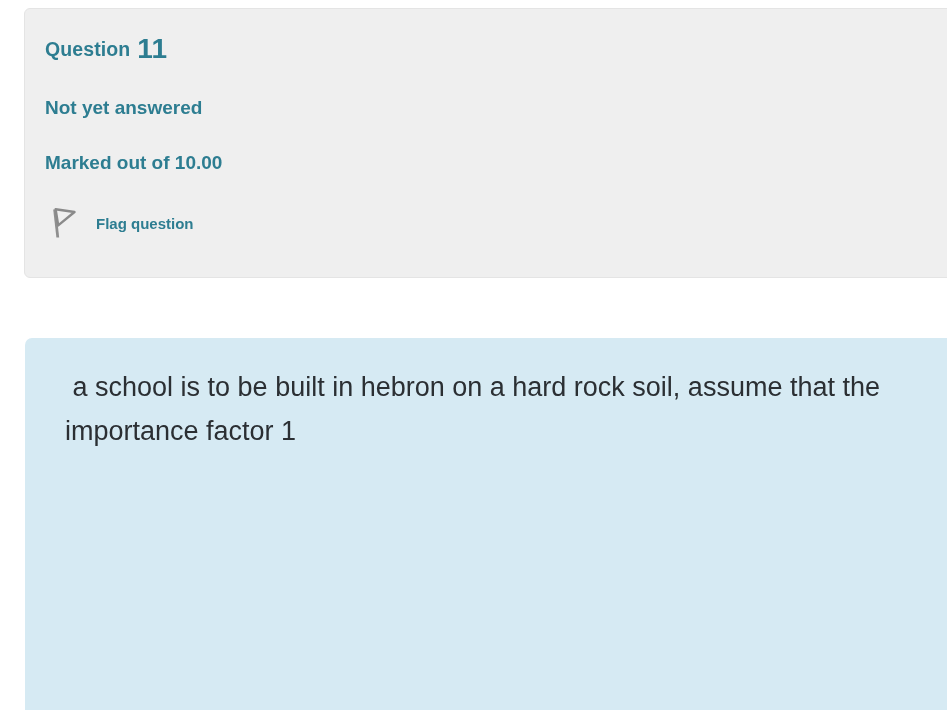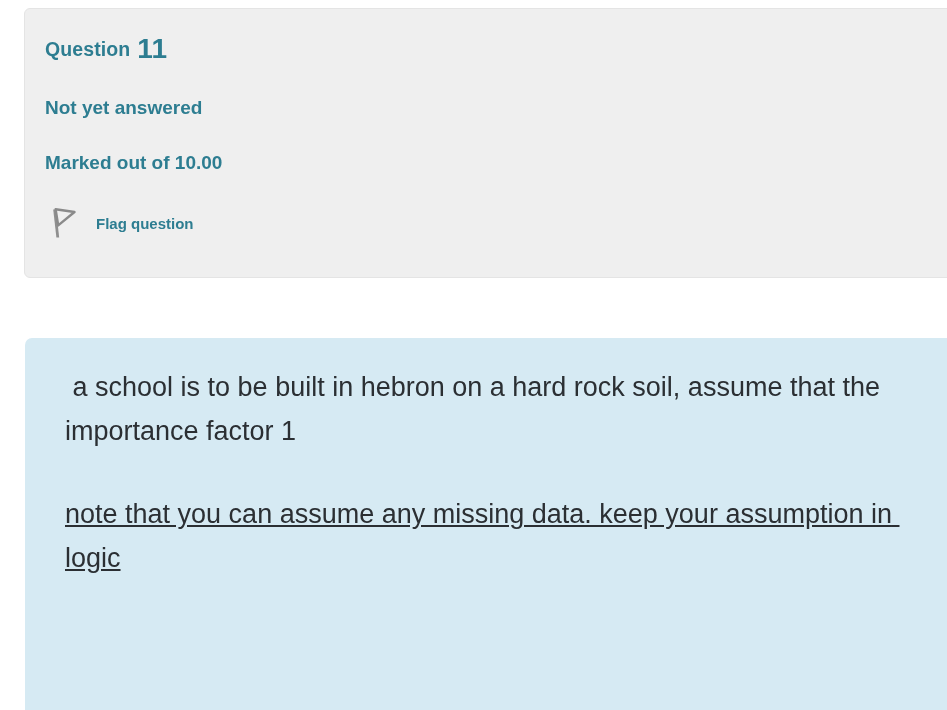--- a/index.html
+++ b/index.html
@@ -129,16 +129,15 @@
           <path d="M8.6 3.2 L27.5 6.0 L11.2 19.4 Z" fill="none" stroke="#8a8a8a" stroke-width="2.4" stroke-linejoin="round"></path>
         </svg>
       </span>
       <span class="flag-label">Flag question</span>
     </div>
 
   </div>
 
   <div class="qtext">
     <p> a school is to be built in hebron on a hard rock soil, assume that the importance factor 1</p>
-    <p>note that you can assume any missing data. keep your assumption in logic</p>
   </div>
 
 </div>
 
 </body></html>

